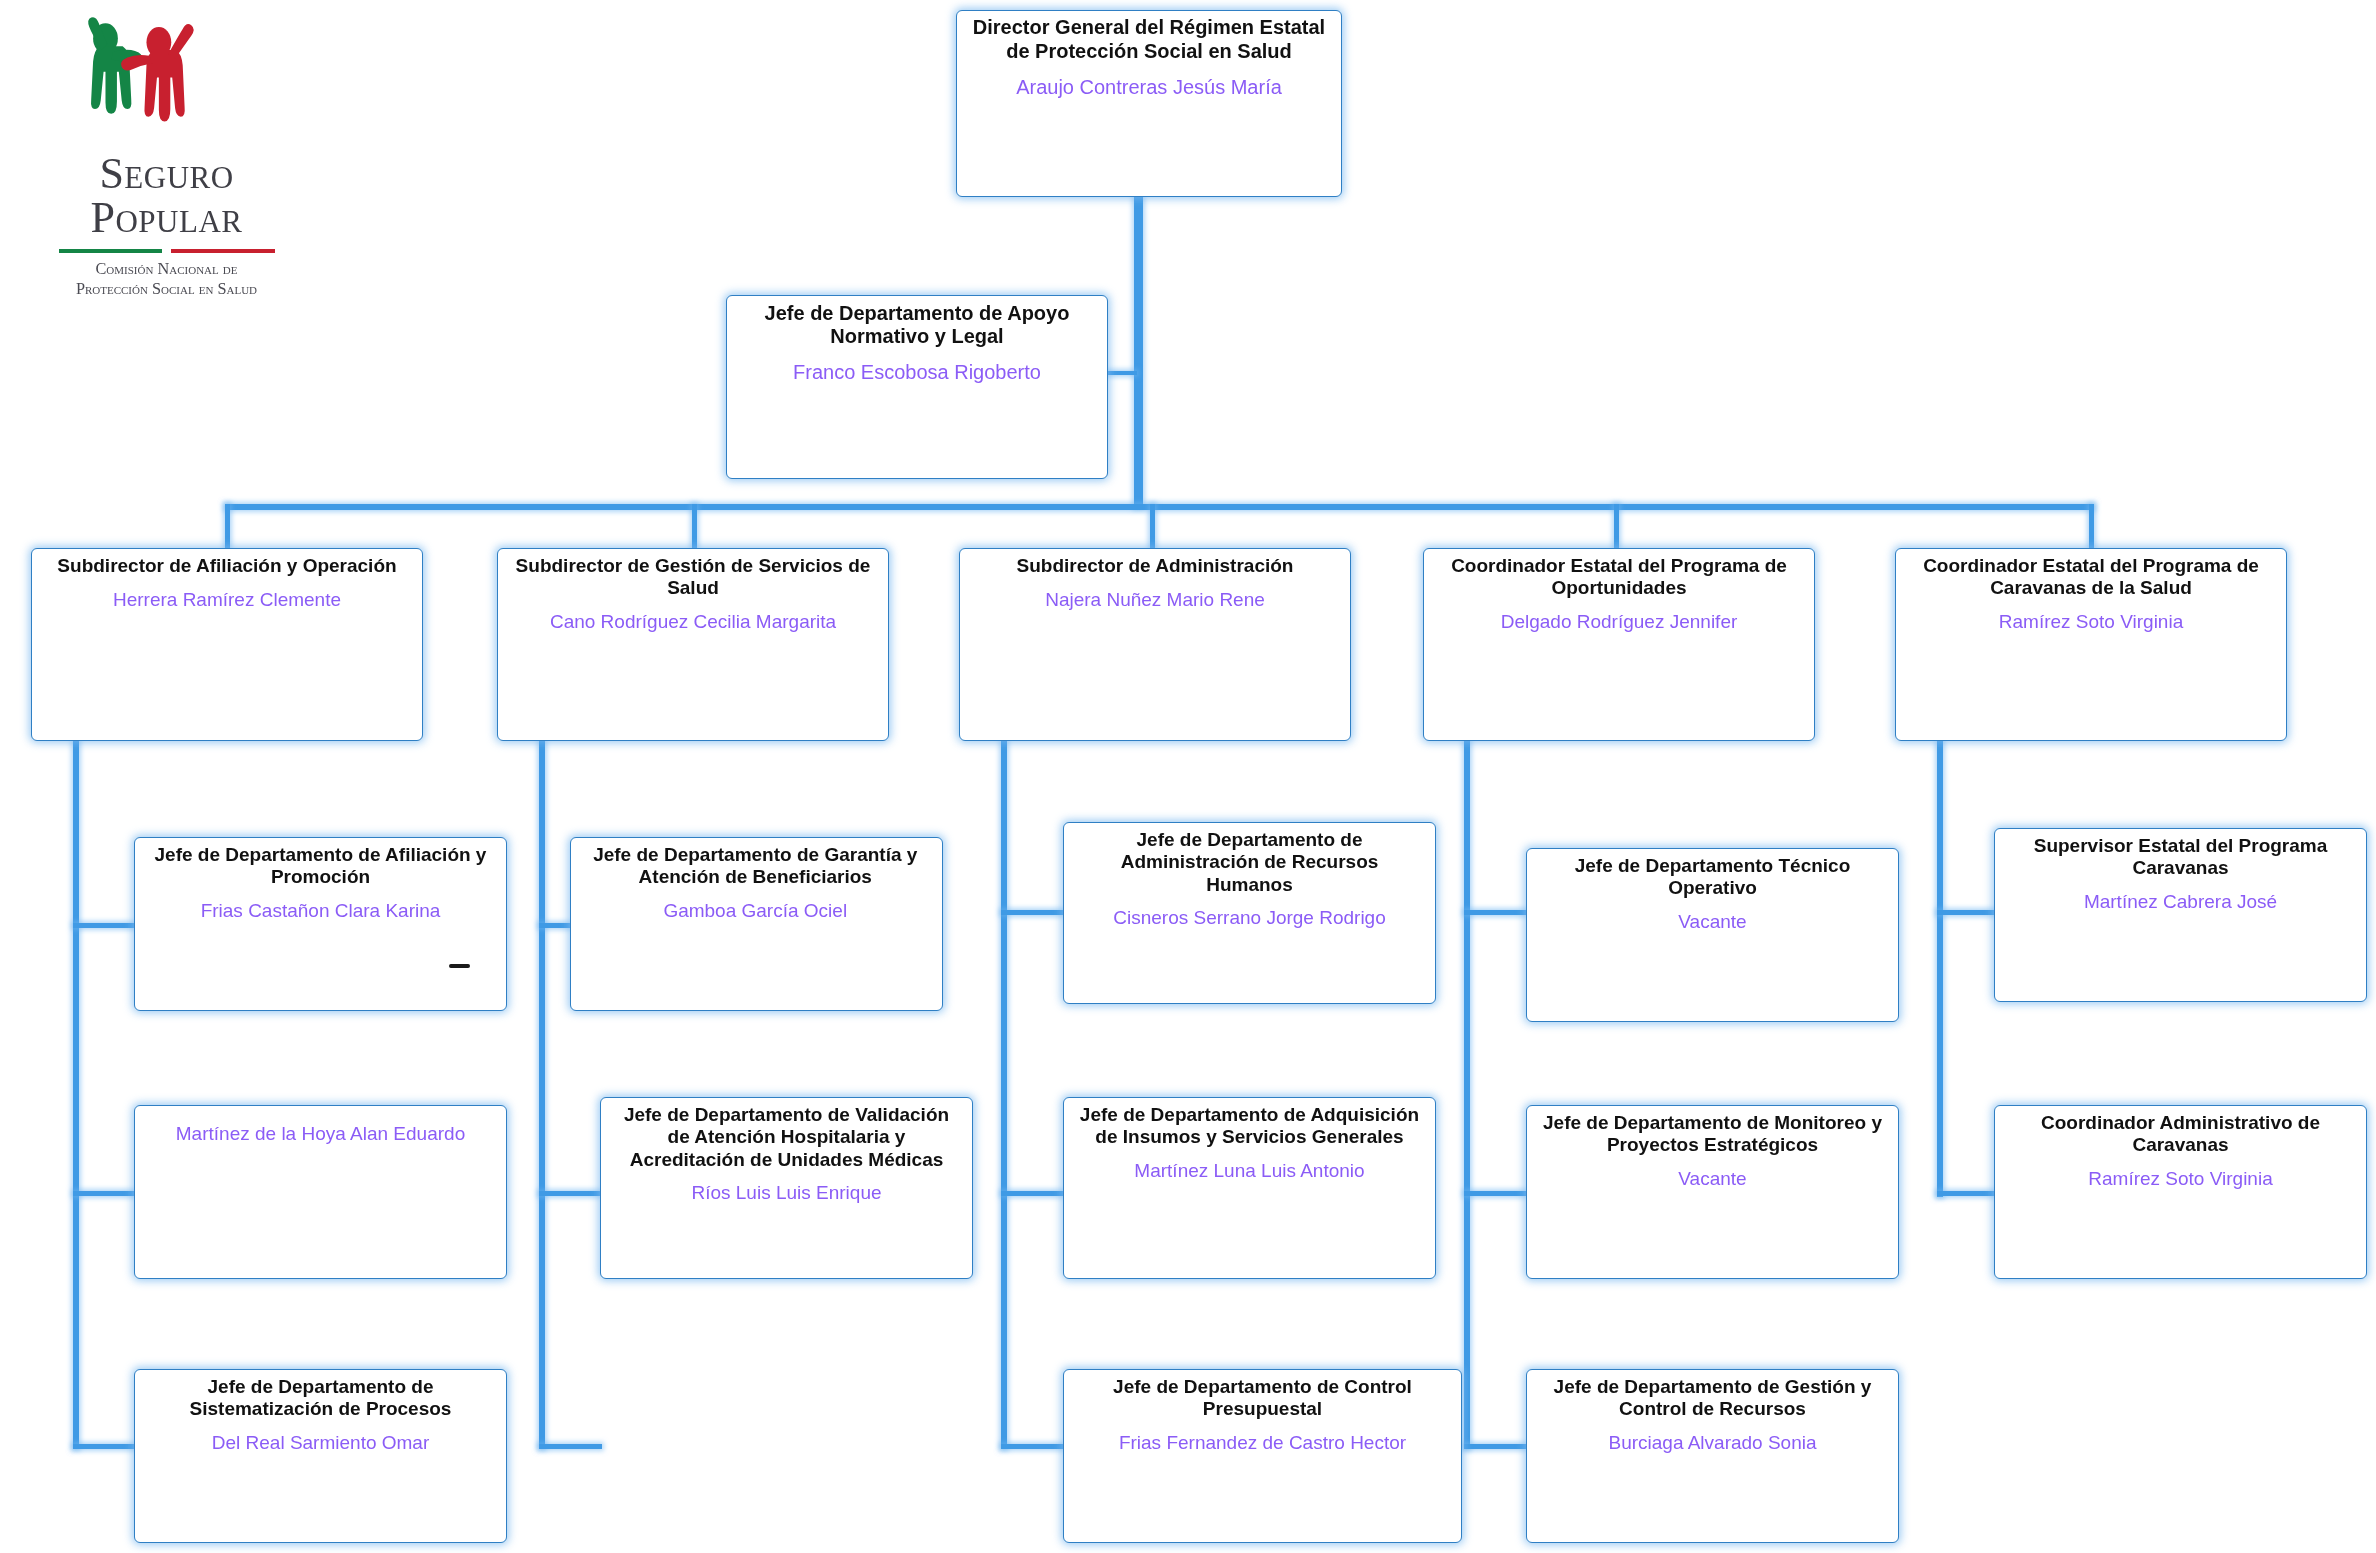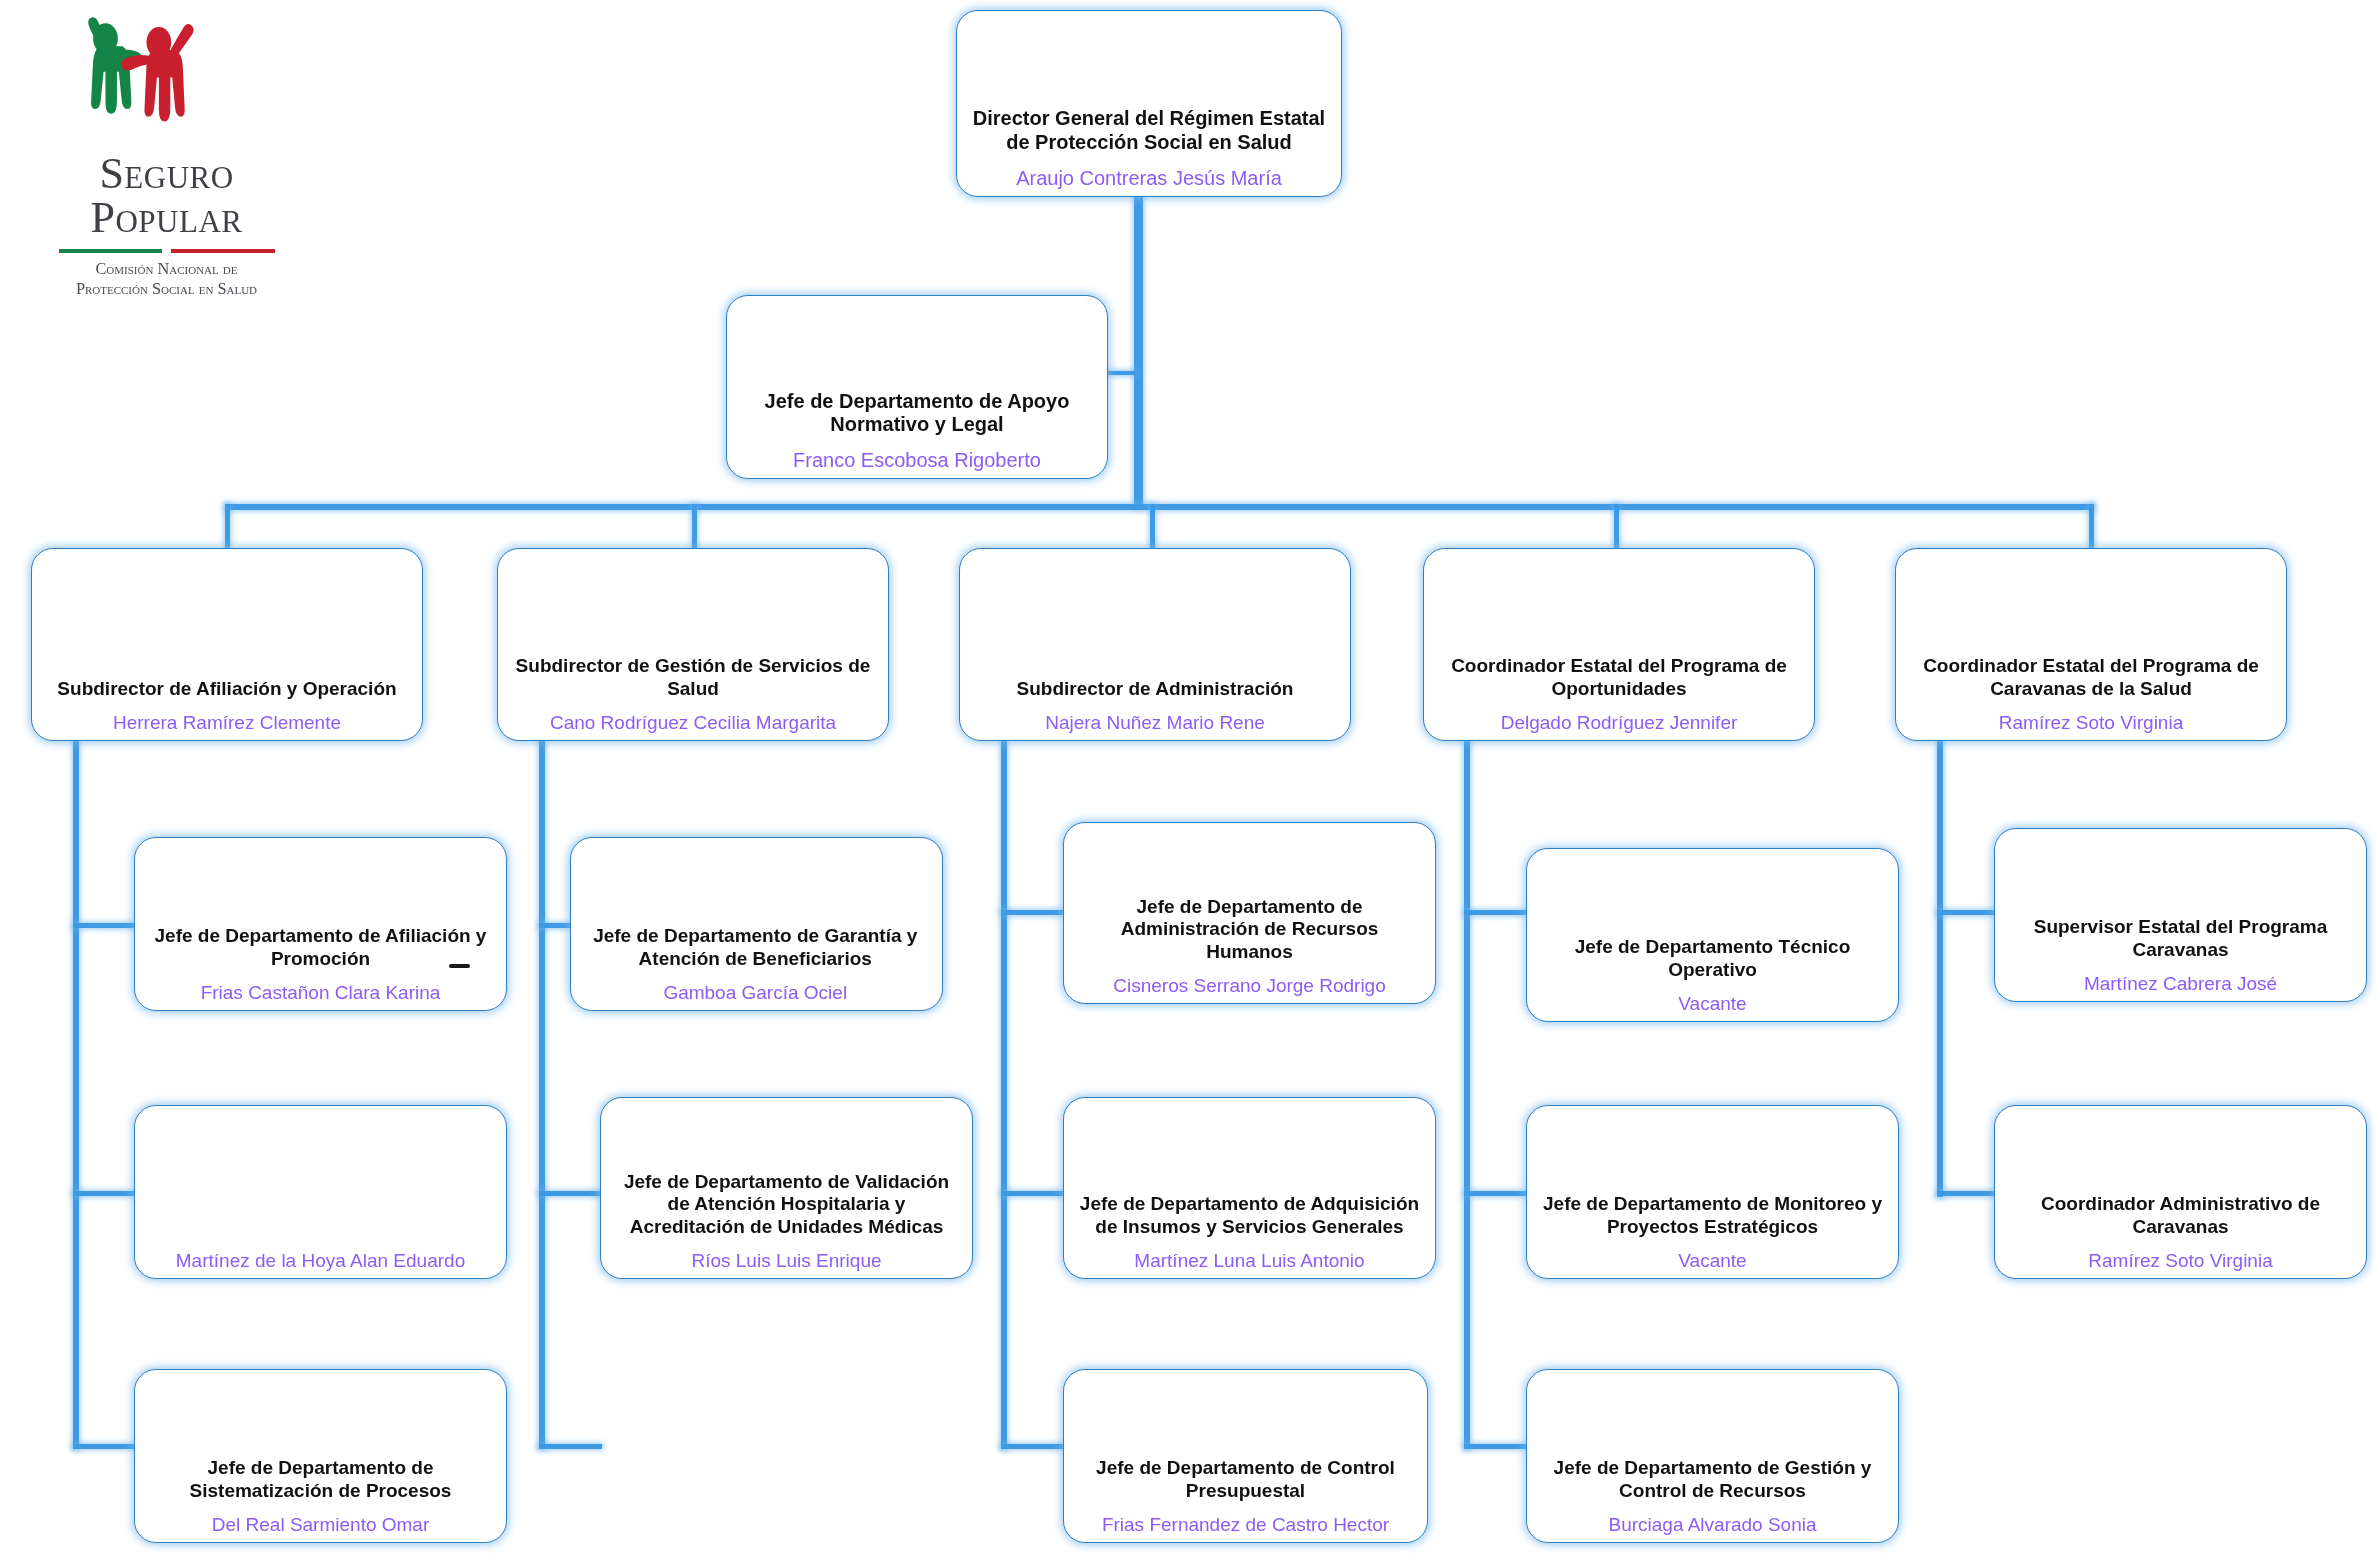--- a/index.html
+++ b/index.html
@@ -65,26 +65,26 @@
     background: #3f9ae5;
     box-shadow: 0 0 5.7px 1.9px rgba(110,180,240,0.55);
   }
 
   
   .node {
     position: absolute;
     box-sizing: border-box;
     background: #ffffff;
     border: 1.9px solid #2f7fc4;
-    border-radius: 22px;
+    border-radius: 6px;
     box-shadow: 0 0 8.6px 1.9px rgba(120,185,240,0.72);
     display: flex;
     flex-direction: column;
     align-items: center;
-    justify-content: flex-end;
+    justify-content: flex-start;
     text-align: center;
     padding: 5.7px 11.5px;
     z-index: 3;
   }
   .node .title {
     font-weight: bold;
     color: #111111;
     font-size: 19px;
     line-height: 1.18;
   }
@@ -229,21 +229,21 @@
   </div>
 
   <div class="node" style="left:1063px; top:822px; width:373px; height:182px;">
     <div class="title">Jefe de Departamento de Administración de Recursos Humanos</div>
     <div class="person">Cisneros Serrano Jorge Rodrigo</div>
   </div>
   <div class="node" style="left:1063px; top:1097px; width:373px; height:182px;">
     <div class="title">Jefe de Departamento de Adquisición de Insumos y Servicios Generales</div>
     <div class="person">Martínez Luna Luis Antonio</div>
   </div>
-  <div class="node" style="left:1063px; top:1369px; width:365px; height:174px;">
+  <div class="node" style="left:1063px; top:1369px; width:399px; height:174px;">
     <div class="title">Jefe de Departamento de Control Presupuestal</div>
     <div class="person">Frias Fernandez de Castro Hector</div>
   </div>
 
   <div class="node" style="left:1526px; top:848px; width:373px; height:174px;">
     <div class="title">Jefe de Departamento Técnico Operativo</div>
     <div class="person">Vacante</div>
   </div>
   <div class="node" style="left:1526px; top:1105px; width:373px; height:174px;">
     <div class="title">Jefe de Departamento de Monitoreo y Proyectos Estratégicos</div>

